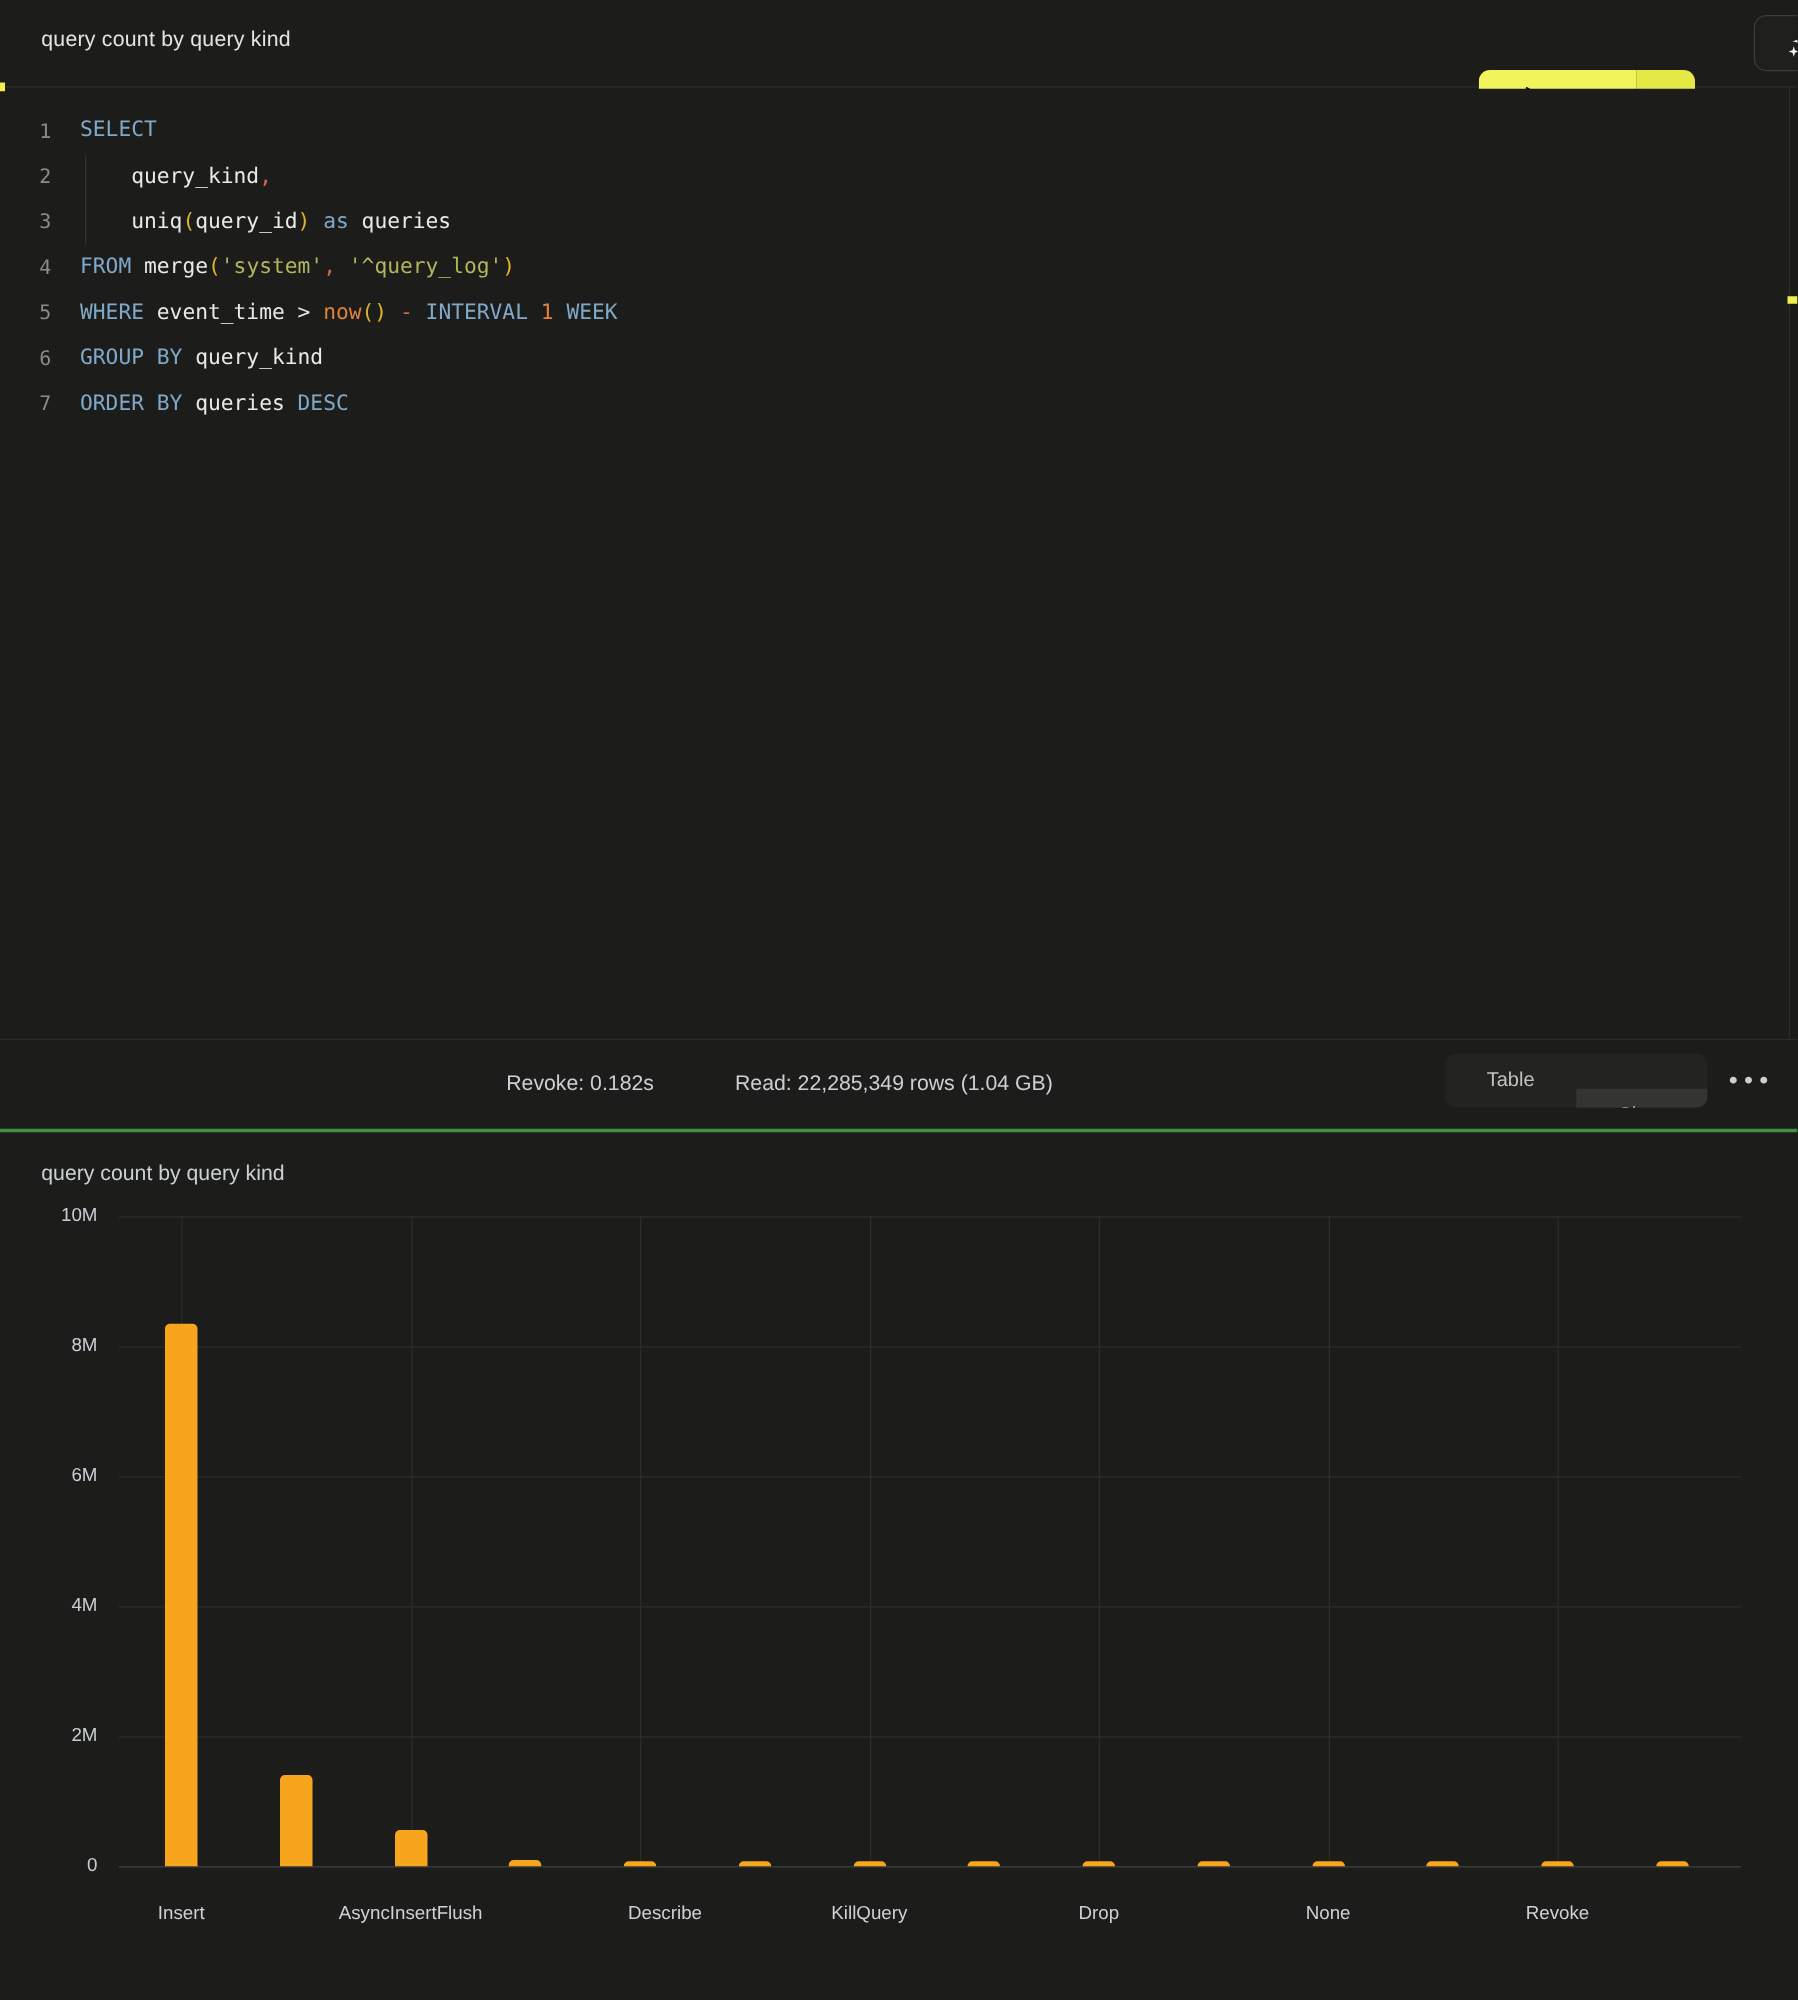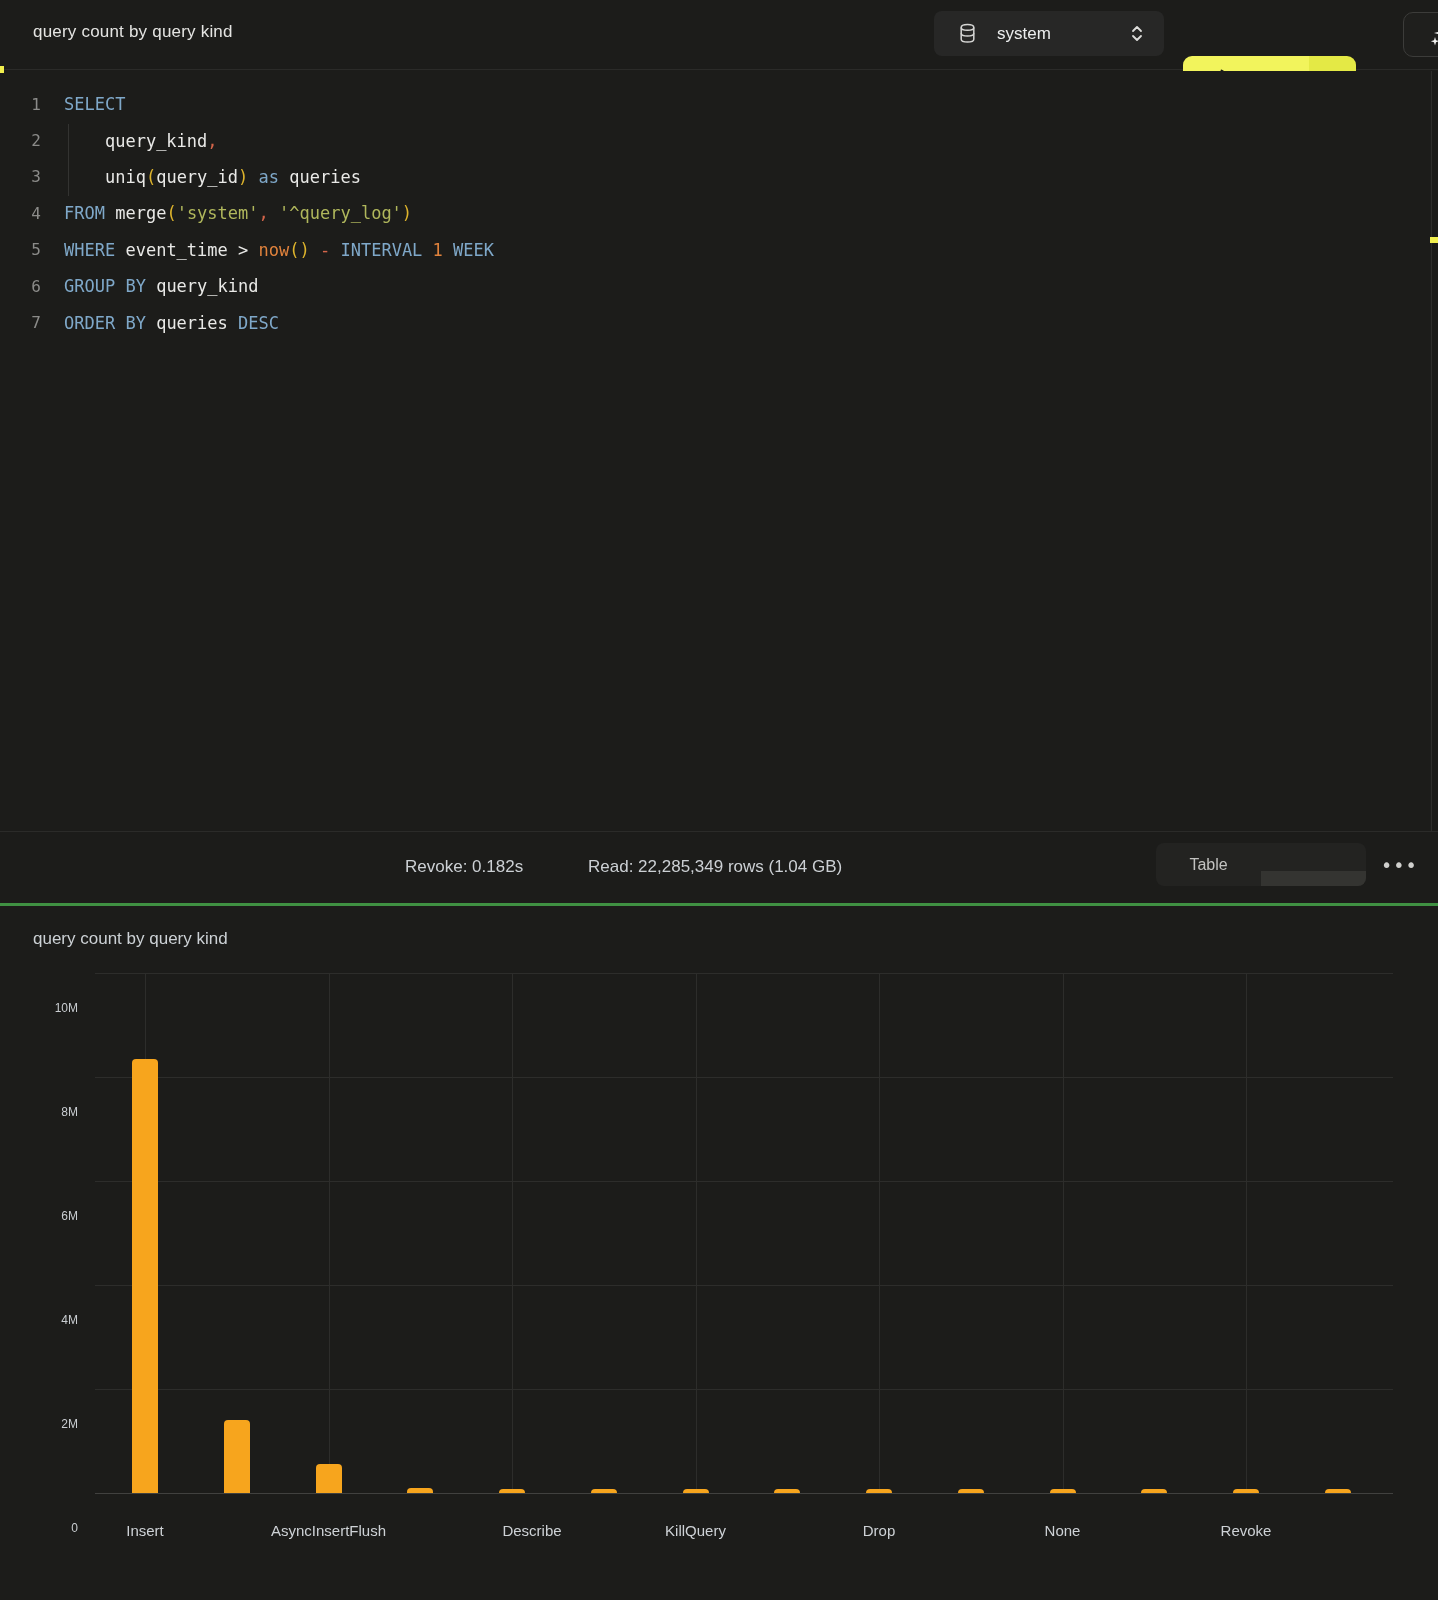--- a/index.html
+++ b/index.html
@@ -62,46 +62,30 @@
   
   .green-divider { position:absolute; left:0; top:903px; width:1438px; height:3px; background:#3f9142; }
 
   
   .chart-section { position:absolute; left:0; top:906px; width:1438px; height:694px; background:#1c1c1a; }
   .chart-title { position:absolute; left:33px; top:23px; font-size:17px; color:#ccd1d5; }
   .plot { position:absolute; left:0; top:0; width:1438px; height:694px; }
   .hgrid { position:absolute; height:1px; background:#2d2d2b; }
   .hgrid.axis { background:#41413f; }
   .vgrid { position:absolute; width:1px; background:#2d2d2b; }
-  .ytick { position:absolute; left:0; width:78px; text-align:right; font-size:12px; color:#c9cdd1;margin-top:37px; }
+  .ytick { position:absolute; left:0; width:78px; text-align:right; font-size:15px; color:#c9cdd1; }
   .xtick { position:absolute; width:160px; text-align:center; font-size:15px; color:#ced2d6; }
   .bar { position:absolute; border-radius:4px 4px 0 0; }
 </style>
 </head>
 <body>
 
 <div class="header">
   <div class="hdr-title">query count by query kind</div>
 
-  <div class="db-select">
-    <span class="dbicon">
-      <svg width="19" height="21" viewBox="0 0 19 21" fill="none" stroke="#d6d6d4" stroke-width="1.5">
-        <ellipse cx="9.5" cy="4.4" rx="6.3" ry="2.8"></ellipse>
-        <path d="M3.2 4.4 V16.2 c0 1.55 2.85 2.8 6.3 2.8 s6.3 -1.25 6.3 -2.8 V4.4"></path>
-        <path d="M3.2 10.3 c0 1.55 2.85 2.8 6.3 2.8 s6.3 -1.25 6.3 -2.8"></path>
-      </svg>
-    </span>
-    <span class="dbval">system</span>
-    <span class="unfold">
-      <svg width="18" height="21" viewBox="0 0 18 21" fill="none" stroke="#dddddb" stroke-width="1.8" stroke-linecap="round" stroke-linejoin="round">
-        <polyline points="5,8 9,4 13,8"></polyline>
-          <polyline points="5,13 9,17 13,13"></polyline>
-      </svg>
-    </span>
-  </div>
 
   <div class="run-group">
     <div class="run-main">
       <span>
         <svg width="21" height="21" viewBox="0 0 21 21" fill="none" stroke="#161616" stroke-width="1.8" stroke-linejoin="round">
           <path d="M6.5 4.5 L16.5 10.5 L6.5 16.5 Z"></path>
         </svg>
       </span>
       <span class="runlabel">Run</span>
     </div>

